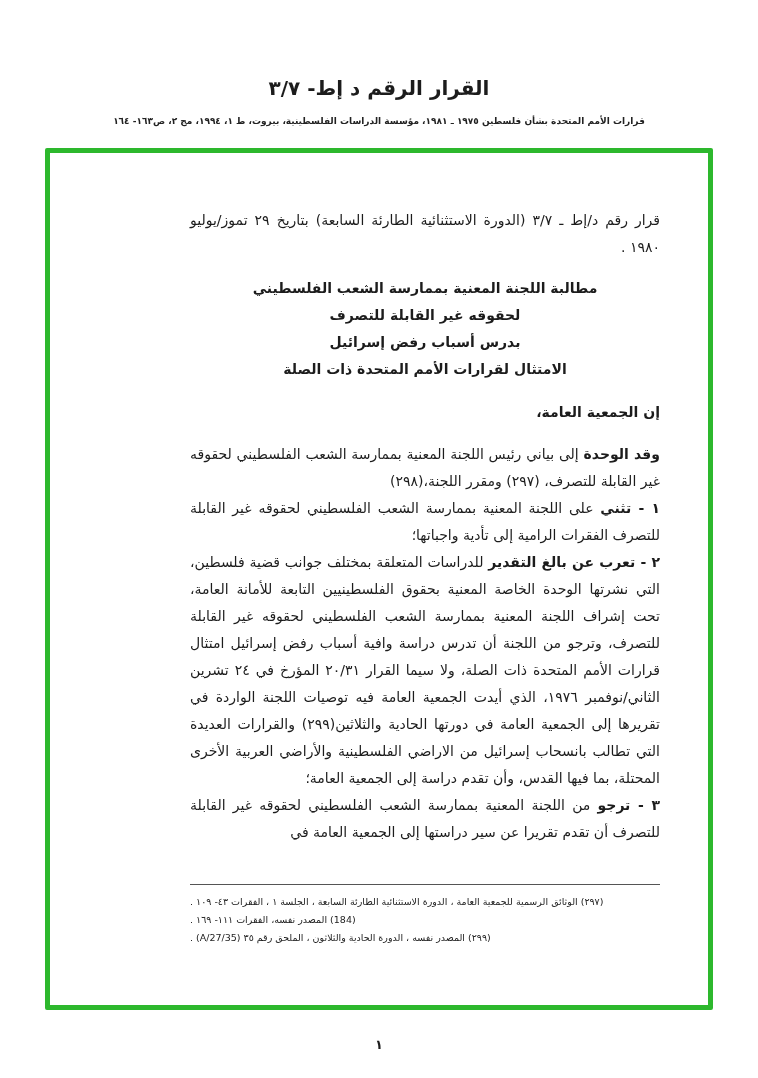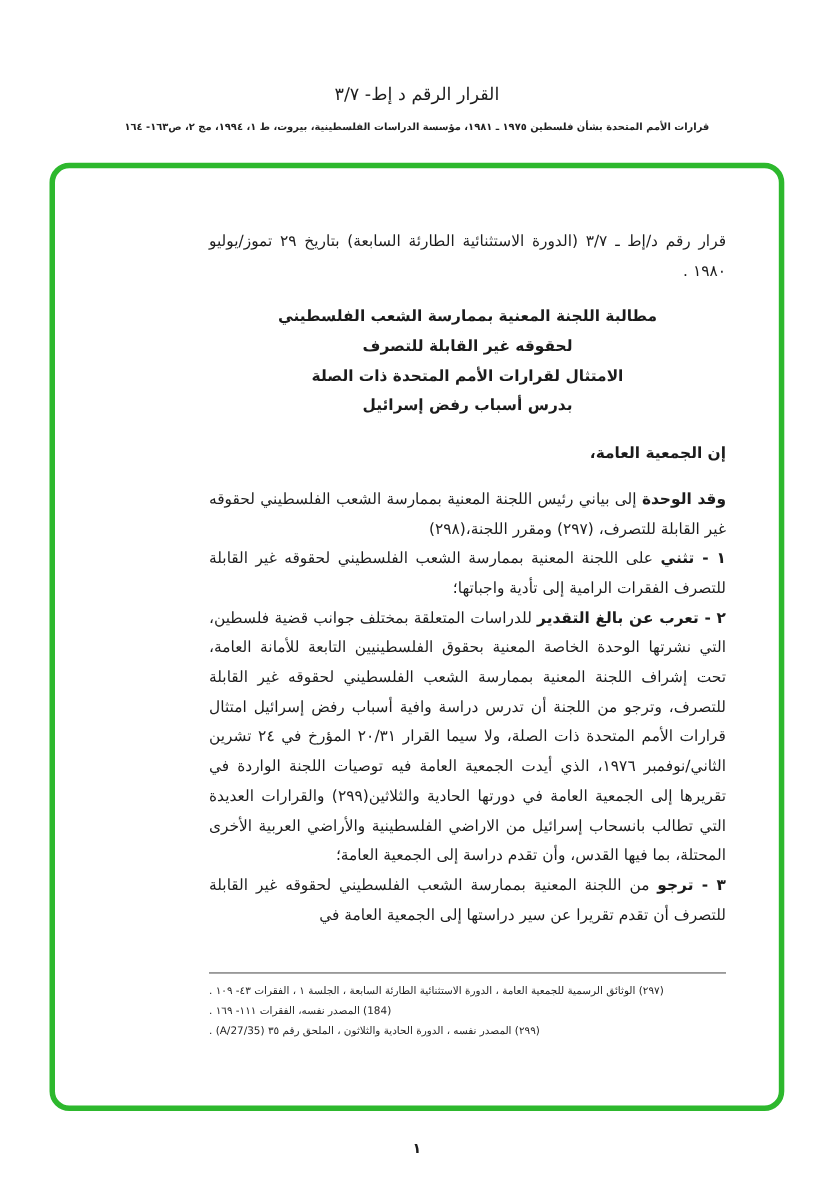--- a/index.html
+++ b/index.html
@@ -15,38 +15,38 @@
     height: 1078px;
     background: #ffffff;
     direction: rtl;
     overflow: hidden;
   }
   .header {
     text-align: center;
     padding-top: 76px;
   }
   .header-title {
-    font-size: 16px;
-    font-weight: normal;
+    font-size: 20px;
+    font-weight: bold;
     letter-spacing: 0.5px;
   }
   .header-source {
     font-size: 9px;
     font-weight: bold;
     color: #222;
     margin-top: 16px;
   }
   .green-box {
     position: absolute;
     left: 45px;
     top: 148px;
     width: 668px;
     height: 862px;
     border: 5px solid #2db82d;
-    border-radius: 18px;
+    border-radius: 2px;
     background: #ffffff;
   }
   .doc {
     padding: 54px 48px 0 140px; 
     font-size: 14px;
     line-height: 27px;
     text-align: justify;
     text-justify: inter-word;
   }
   .intro { margin-bottom: 14px; }
@@ -95,22 +95,22 @@
   </div>
 
   <div class="green-box">
     <div class="doc">
 
       <p class="intro">قرار رقم د/إط ـ ٣/٧ (الدورة الاستثنائية الطارئة السابعة) بتاريخ ٢٩ تموز/يوليو ١٩٨٠ .</p>
 
       <div class="headings">
         <div>مطالبة اللجنة المعنية بممارسة الشعب الفلسطيني</div>
         <div>لحقوقه غير القابلة للتصرف</div>
+        <div>بدرس أسباب رفض إسرائيل</div>
         <div>الامتثال لقرارات الأمم المتحدة ذات الصلة</div>
-        <div>بدرس أسباب رفض إسرائيل</div>
       </div>
 
       <p class="salutation">إن الجمعية العامة،</p>
 
       <p class="para"><span class="lead">وقد الوحدة</span><span> إلى بياني رئيس اللجنة المعنية بممارسة الشعب الفلسطيني لحقوقه غير القابلة للتصرف، (٢٩٧) ومقرر اللجنة،(٢٩٨)</span></p>
 
       <p class="para"><span class="lead">١ - تثني</span><span> على اللجنة المعنية بممارسة الشعب الفلسطيني لحقوقه غير القابلة للتصرف الفقرات الرامية إلى تأدية واجباتها؛</span></p>
 
       <p class="para"><span class="lead">٢ - تعرب عن بالغ التقدير</span><span> للدراسات المتعلقة بمختلف جوانب قضية فلسطين، التي نشرتها الوحدة الخاصة المعنية بحقوق الفلسطينيين التابعة للأمانة العامة، تحت إشراف اللجنة المعنية بممارسة الشعب الفلسطيني لحقوقه غير القابلة للتصرف، وترجو من اللجنة أن تدرس دراسة وافية أسباب رفض إسرائيل امتثال قرارات الأمم المتحدة ذات الصلة، ولا سيما القرار ٢٠/٣١ المؤرخ في ٢٤ تشرين الثاني/نوفمبر ١٩٧٦، الذي أيدت الجمعية العامة فيه توصيات اللجنة الواردة في تقريرها إلى الجمعية العامة في دورتها الحادية والثلاثين(٢٩٩) والقرارات العديدة التي تطالب بانسحاب إسرائيل من الاراضي الفلسطينية والأراضي العربية الأخرى المحتلة، بما فيها القدس، وأن تقدم دراسة إلى الجمعية العامة؛</span></p>
 

